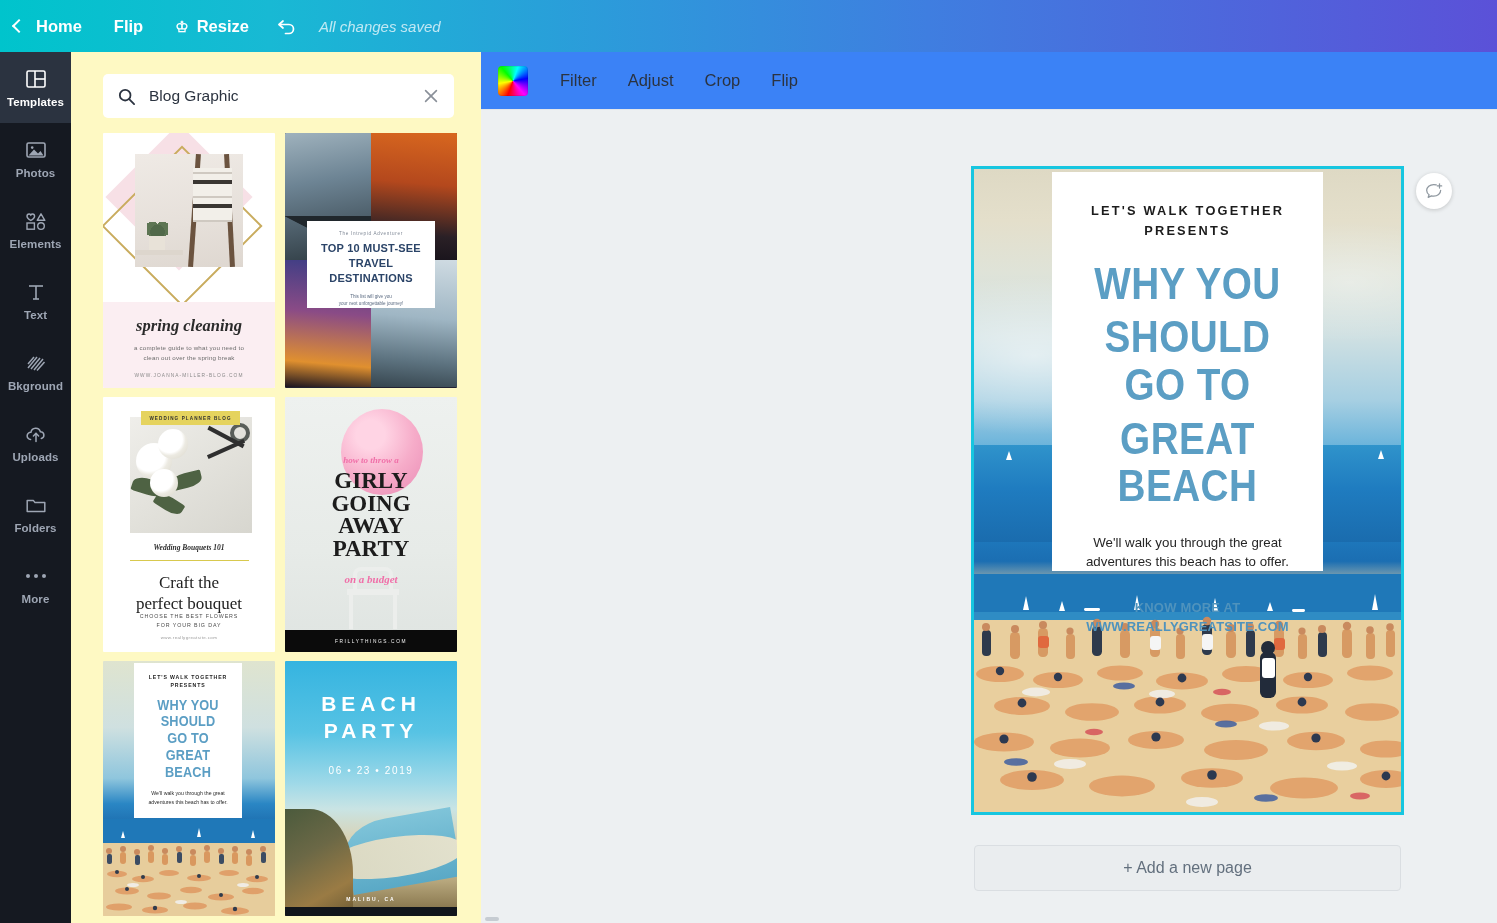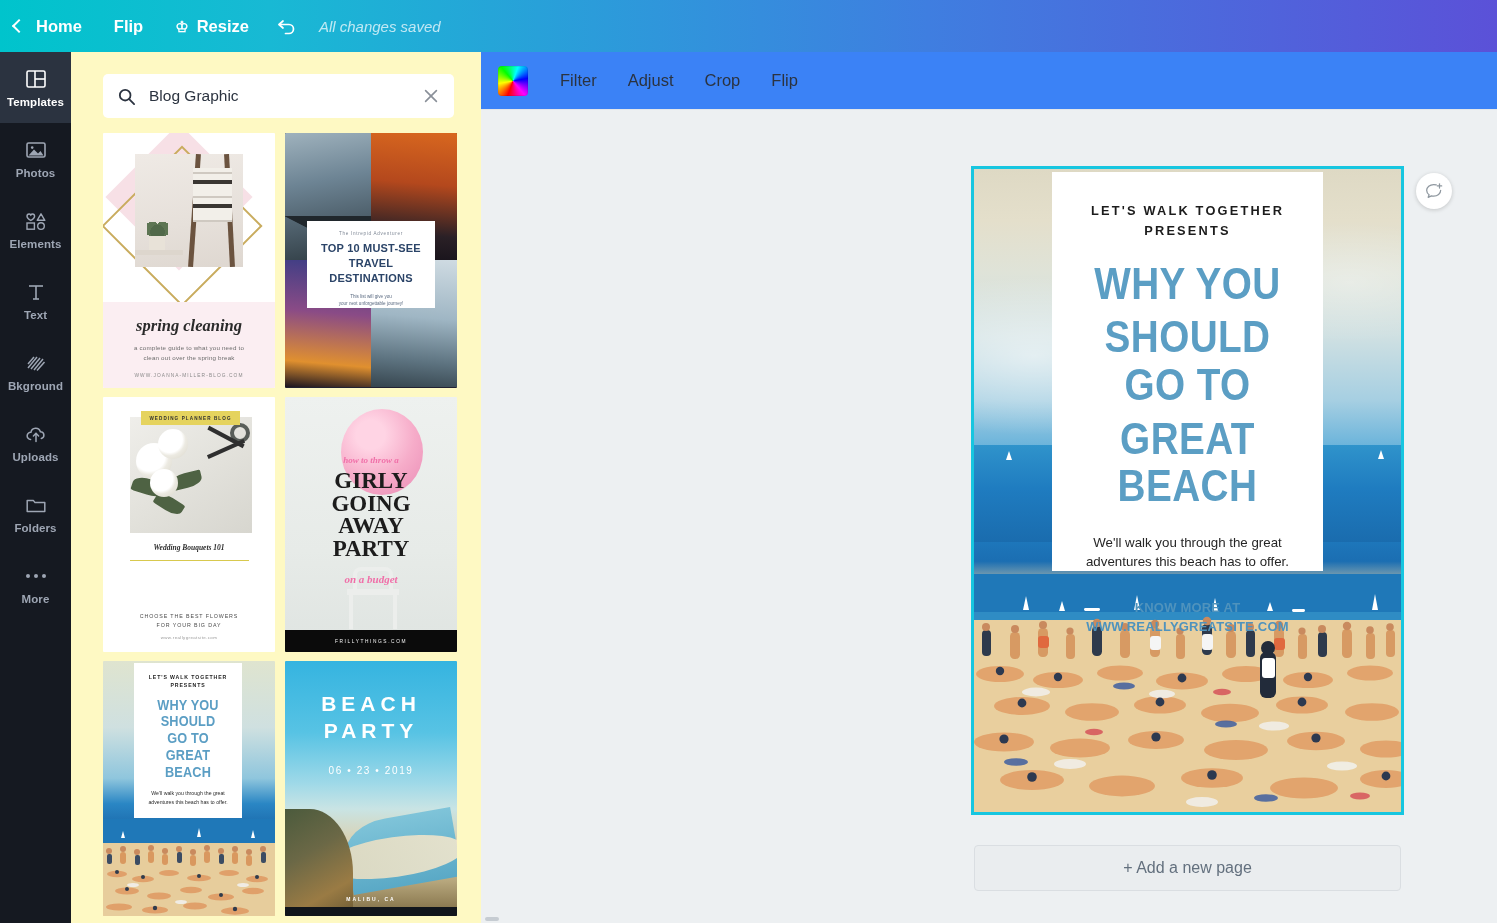--- a/index.html
+++ b/index.html
@@ -494,20 +494,22 @@
         <div class="leaf l1"></div>
           <div class="leaf l2"></div>
           <div class="leaf l3"></div>
         <div class="rose r1"></div>
           <div class="rose r2"></div>
           <div class="rose r3"></div>
       </div>
       <div class="tag">WEDDING PLANNER BLOG</div>
       <div class="cap">Wedding Bouquets 101</div>
       <div class="rule"></div>
+      <div class="h" style="white-space:pre-line">Craft the
+perfect bouquet</div>
       <div class="sub" style="white-space:pre-line">CHOOSE THE BEST FLOWERS
 FOR YOUR BIG DAY</div>
       <div class="url">www.reallygreatsite.com</div>
     </div>
 
     <div class="tcard c4">
       <div class="balloon"></div>
       <div class="chair">
         <div class="back"></div>
           <div class="seat"></div>

